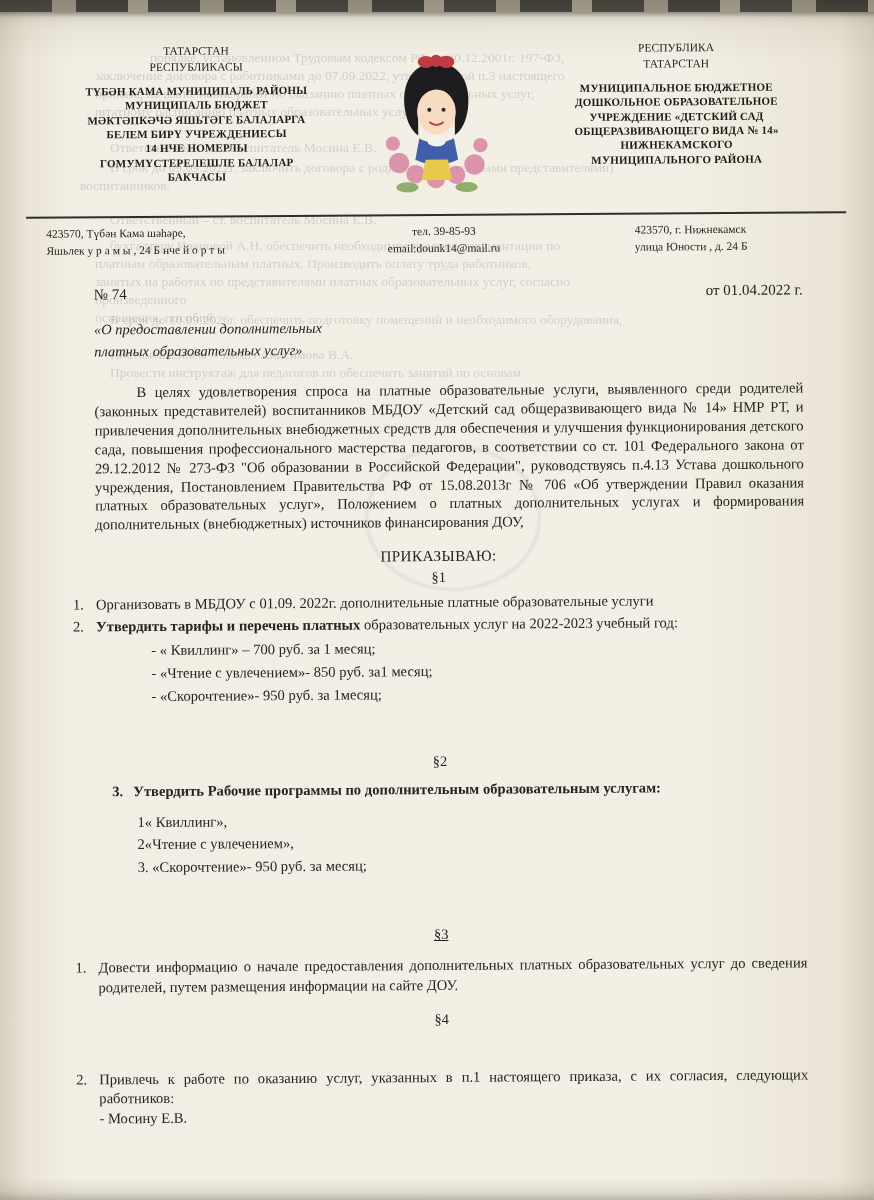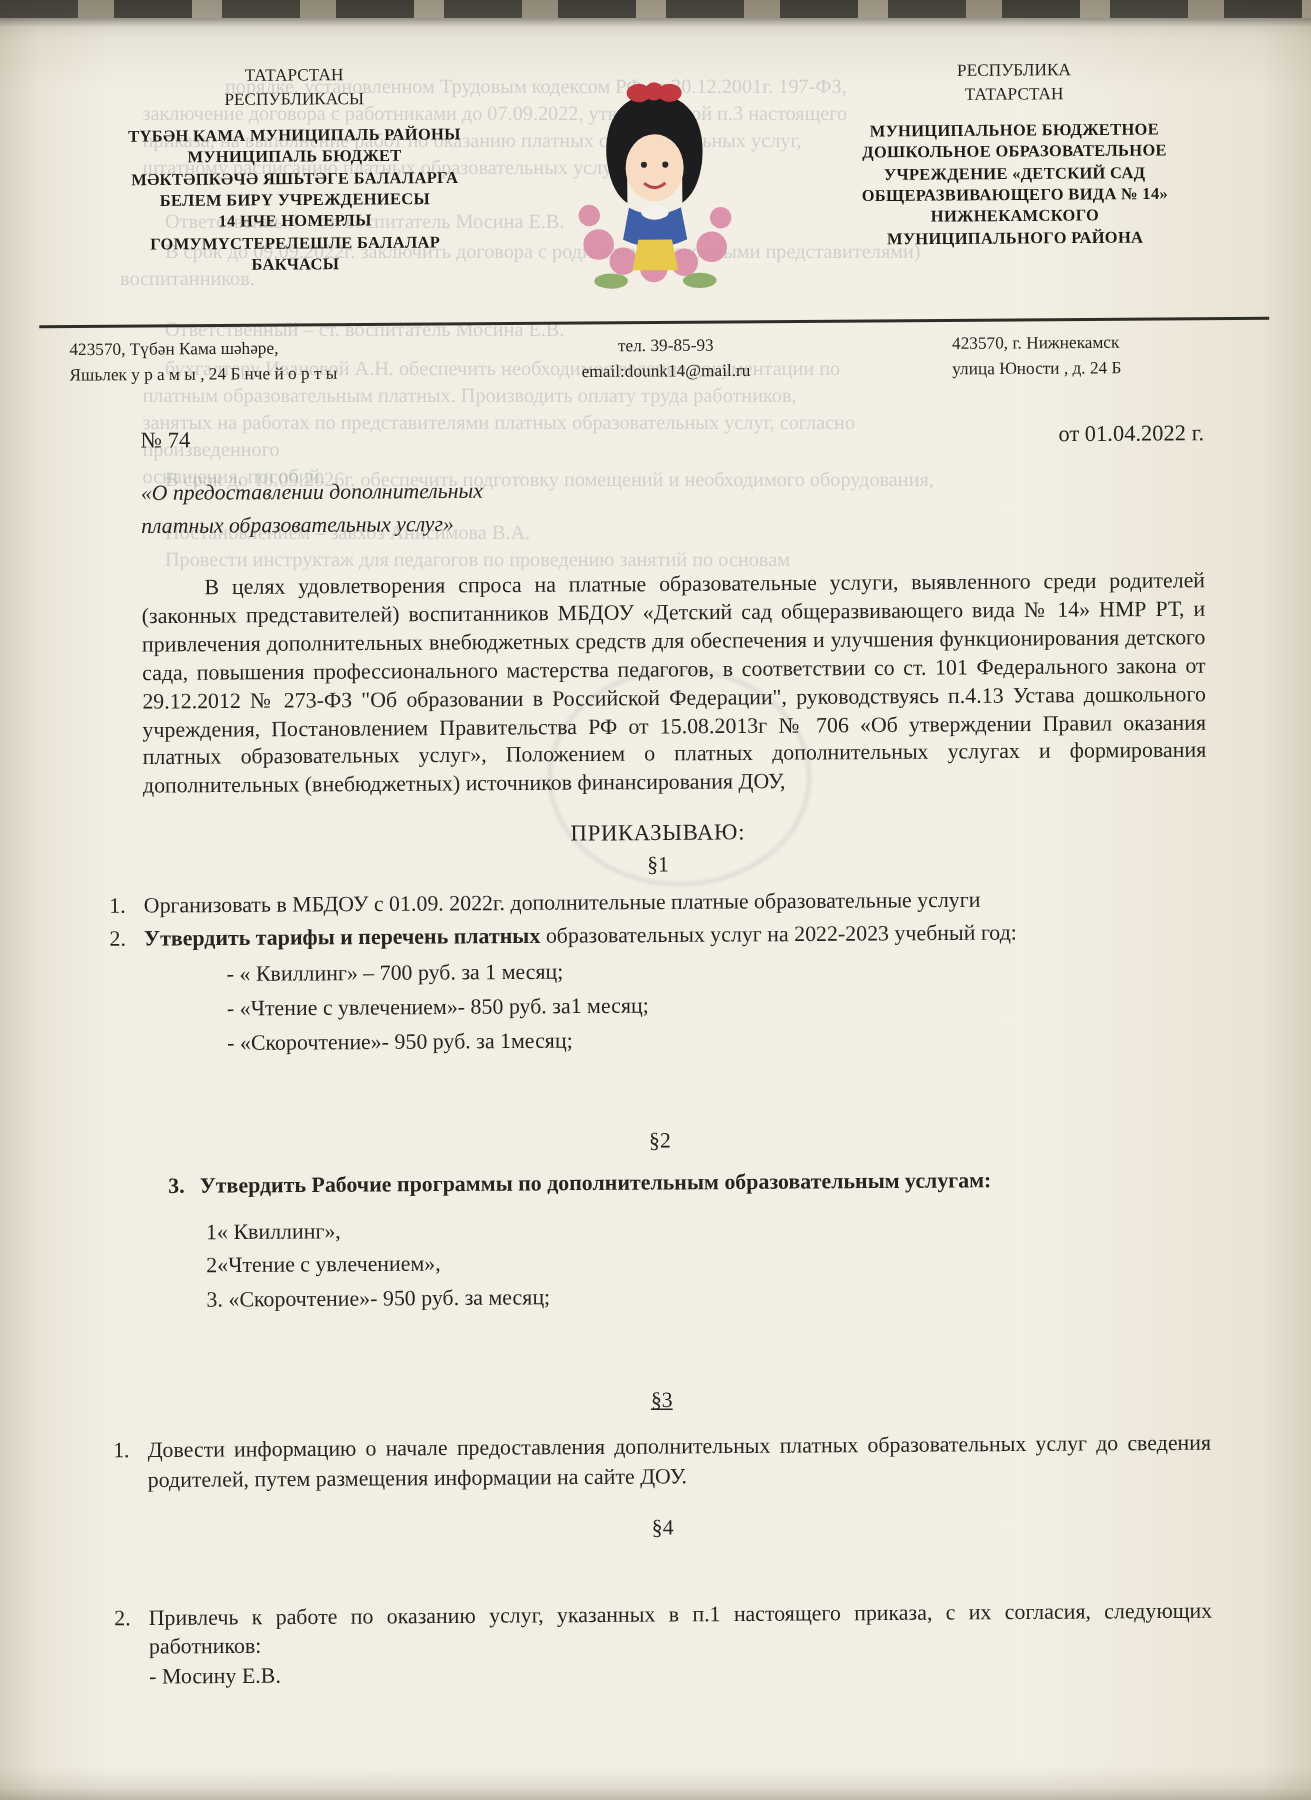--- a/index.html
+++ b/index.html
@@ -86,21 +86,21 @@
     <div class="gl gl5">В срок до 09.09.2022г. заключить договора с родителями (законными представителями)</div>
     <div class="gl gl6">воспитанников.</div>
     <div class="gl gl7">Ответственный – ст. воспитатель Мосина Е.В.</div>
     <div class="gl gl8">бухгалтеру Ивановой А.Н. обеспечить необходимое ведение документации по</div>
     <div class="gl gl9">платным образовательным платных. Производить оплату труда работников,</div>
     <div class="gl gl10">занятых на работах по представителями платных образовательных услуг, согласно</div>
     <div class="gl gl11">произведенного</div>
     <div class="gl gl12">В срок до 10.09.2026г. обеспечить подготовку помещений и необходимого оборудования,</div>
     <div class="gl gl13">оснащения, пособий.</div>
     <div class="gl gl14">Постановлением – завхоз Анисимова В.А.</div>
-    <div class="gl gl15">Провести инструктаж для педагогов по проведению занятий по основам</div>
+    <div class="gl gl15">Провести инструктаж для педагогов по обеспечить занятий по основам</div>
     <div class="gstamp"></div>
   </div>
 
   <div class="page">
 
     <div class="letterhead">
       <div class="lh-col">
         <div class="lh-top">ТАТАРСТАН
 РЕСПУБЛИКАСЫ</div>
         <div class="lh-org">ТҮБӘН КАМА МУНИЦИПАЛЬ РАЙОНЫ

